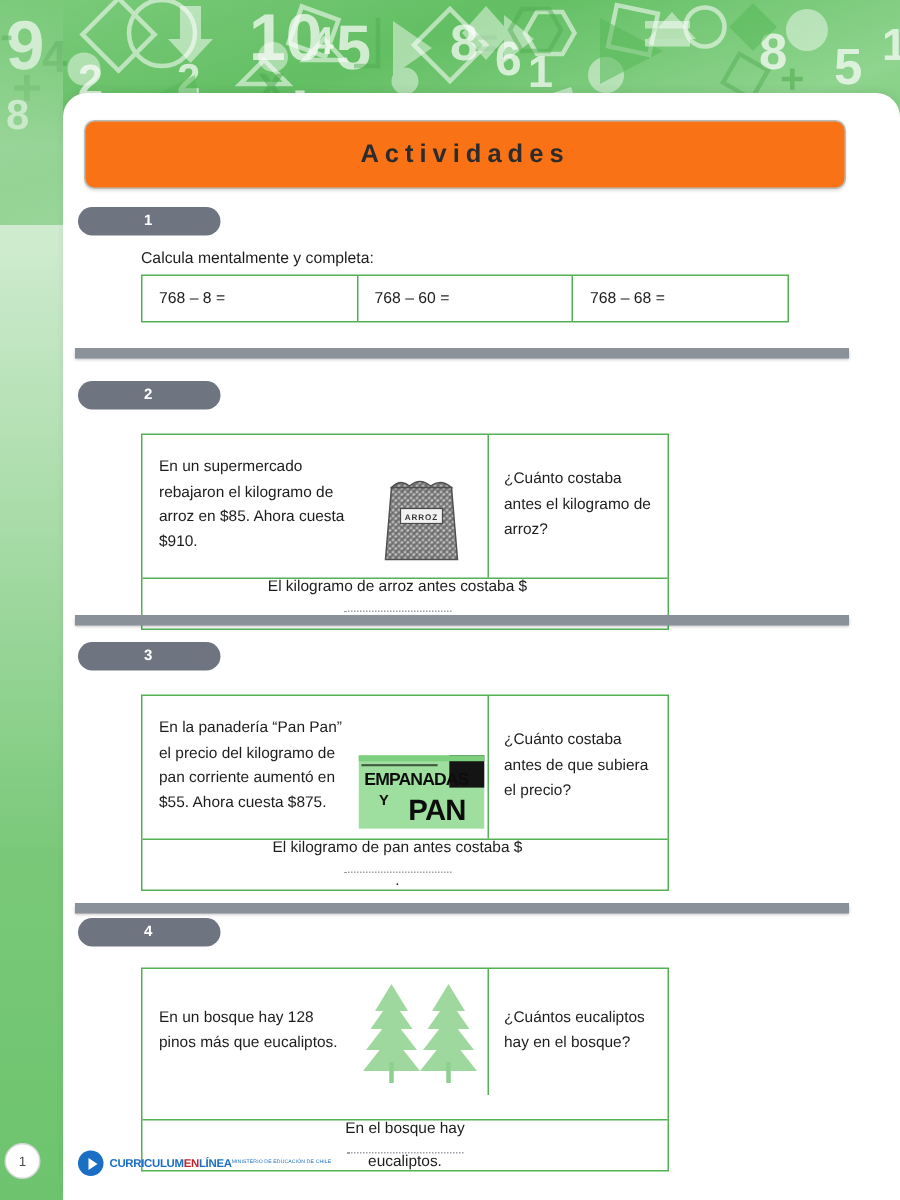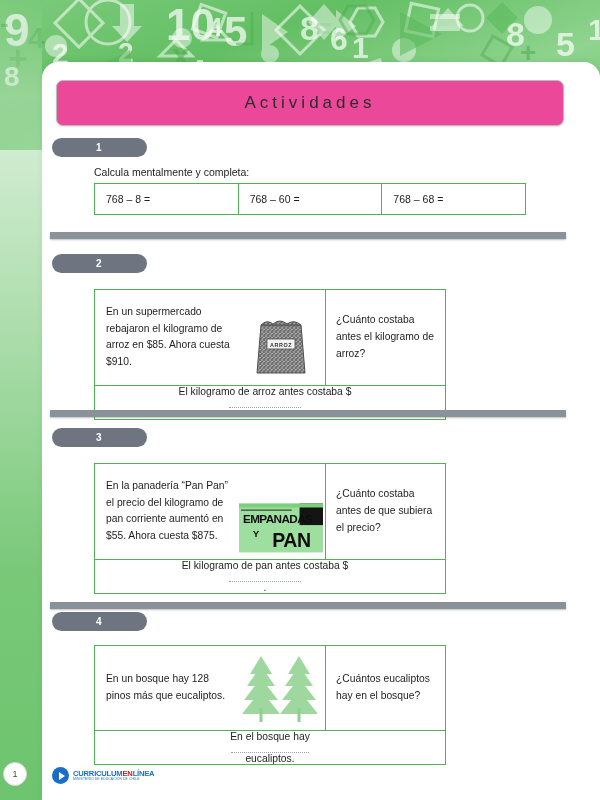--- a/index.html
+++ b/index.html
@@ -44,27 +44,28 @@
     background: #ffffff;
     border-radius: 16px 16px 0 0;
     box-shadow: 0 -2px 6px rgba(0,0,0,0.06);
   }
 
   
   .title-box {
     position: absolute;
     top: 80px; left: 56px;
     width: 508px; height: 46px;
-    background: #ec4899;
+    background: #f97316;
     border: 1px solid #b9bdb8;
     border-radius: 7px;
     display: flex;
     align-items: center;
     justify-content: center;
     box-shadow: 0 1px 2px rgba(0,0,0,0.13);
+    font-weight: bold;
   }
   .title-text {
     font-size: 17px;
     letter-spacing: 4px;
     color: #2c2c2c;
   }
 
   
   .exercise { position: absolute; left: 52px; width: 512px; }
 
@@ -193,21 +194,21 @@
     align-items: center;
     justify-content: center;
   }
   .logo-mark::after {
     content: "";
     border-left: 6px solid #ffffff;
     border-top: 4px solid transparent;
     border-bottom: 4px solid transparent;
     margin-left: 2px;
   }
-  .logo-words { display: flex; flex-direction: column; line-height: 1; }
+  .logo-words { display: flex; flex-direction: row; line-height: 1; text-align: right; }
   .logo-main {
     font-size: 7.6px;
     font-weight: bold;
     letter-spacing: -0.2px;
     color: #1a6fc4;
   }
   .logo-main .accent { color: #c0232c; }
   .logo-sub {
     font-size: 3.4px;
     color: #1a6fc4;
@@ -395,21 +396,21 @@
             <polygon points="60,4 71,22 49,22"></polygon>
             <polygon points="60,14 74,34 46,34"></polygon>
             <polygon points="60,26 77,48 43,48"></polygon>
             <polygon points="60,38 79,62 41,62"></polygon>
           </g>
           <rect x="58.5" y="56" width="3" height="14" fill="#8fd08f"></rect>
         </svg>
       </div>
       <div class="card-question">¿Cuántos eucaliptos hay en el bosque?</div>
     </div>
-    <div class="card-answer" style="padding-right:0;">
+    <div class="card-answer" style="padding-right:0;margin-top:16px;">
       <span>En el bosque hay</span>
       <span class="blank" style="width:78px;"></span>
       <span>eucaliptos.</span>
     </div>
   </div>
 </div>
 
 <div class="page-badge">
   <span>1</span>
 </div>

